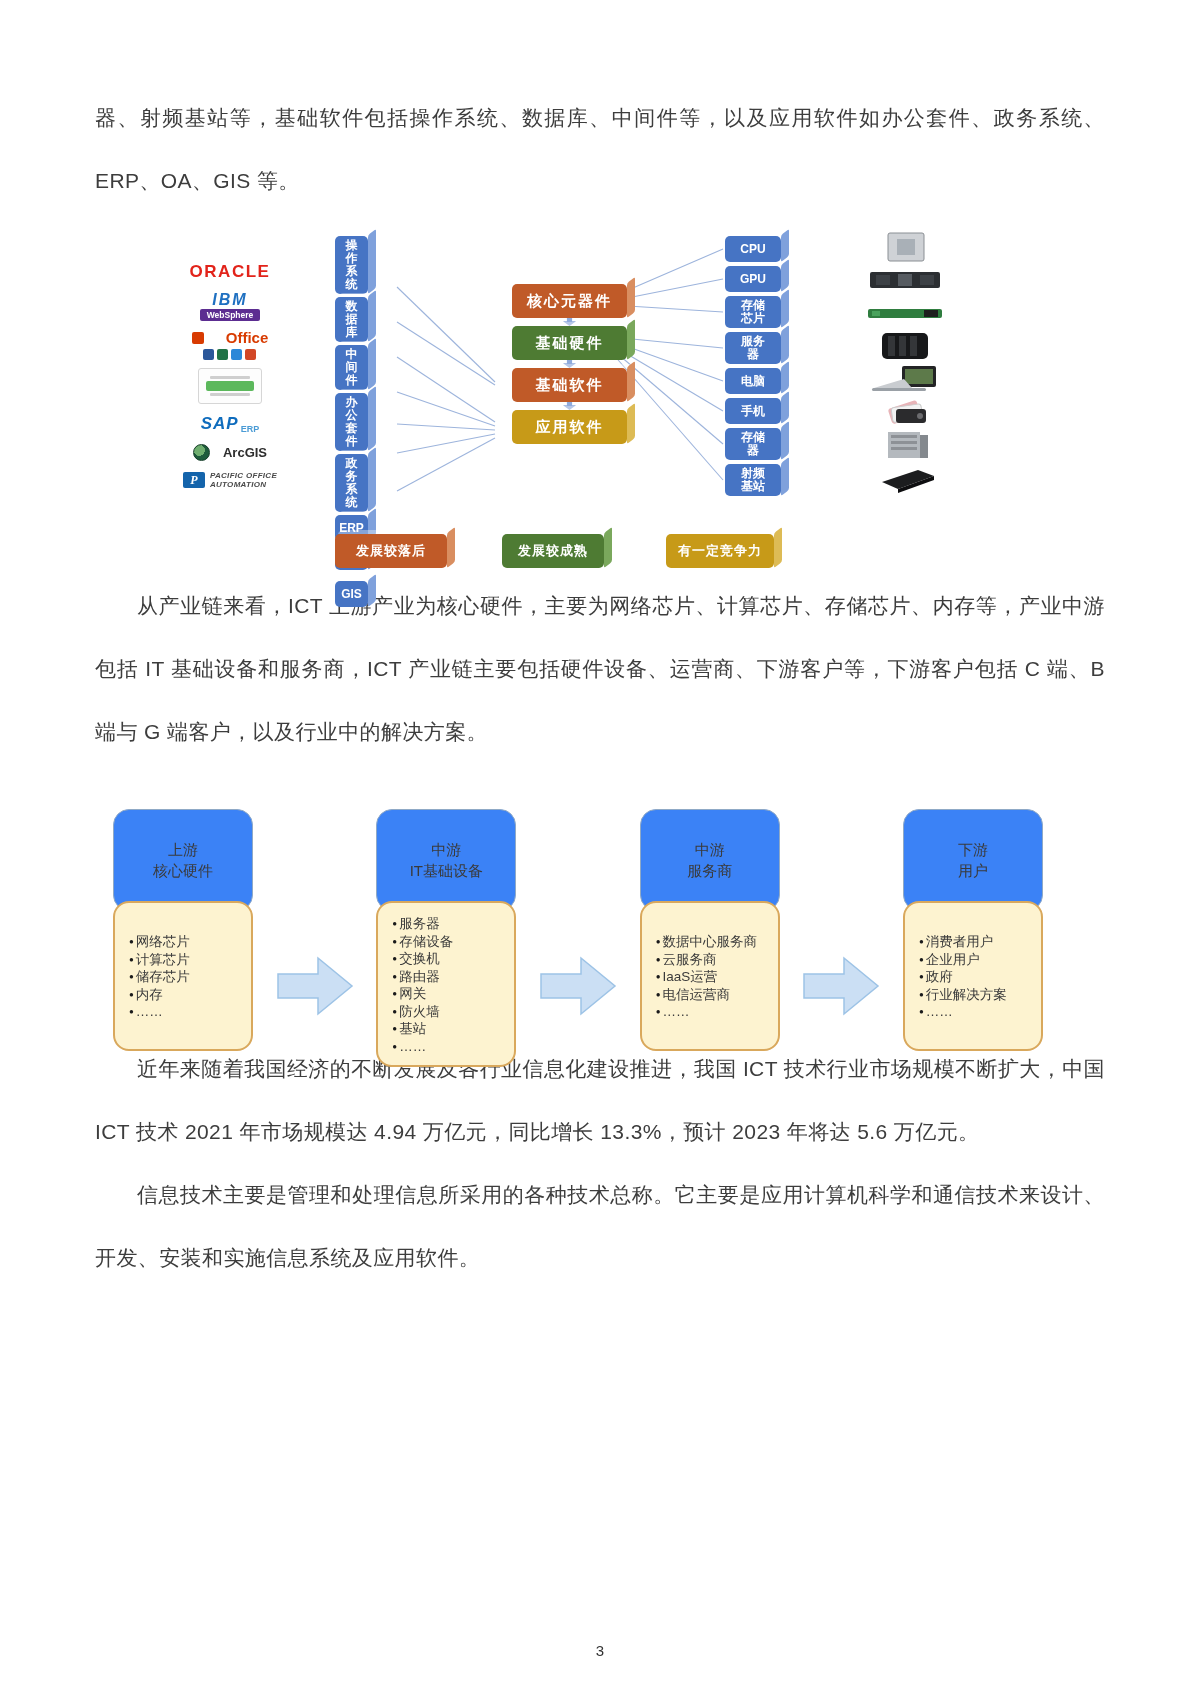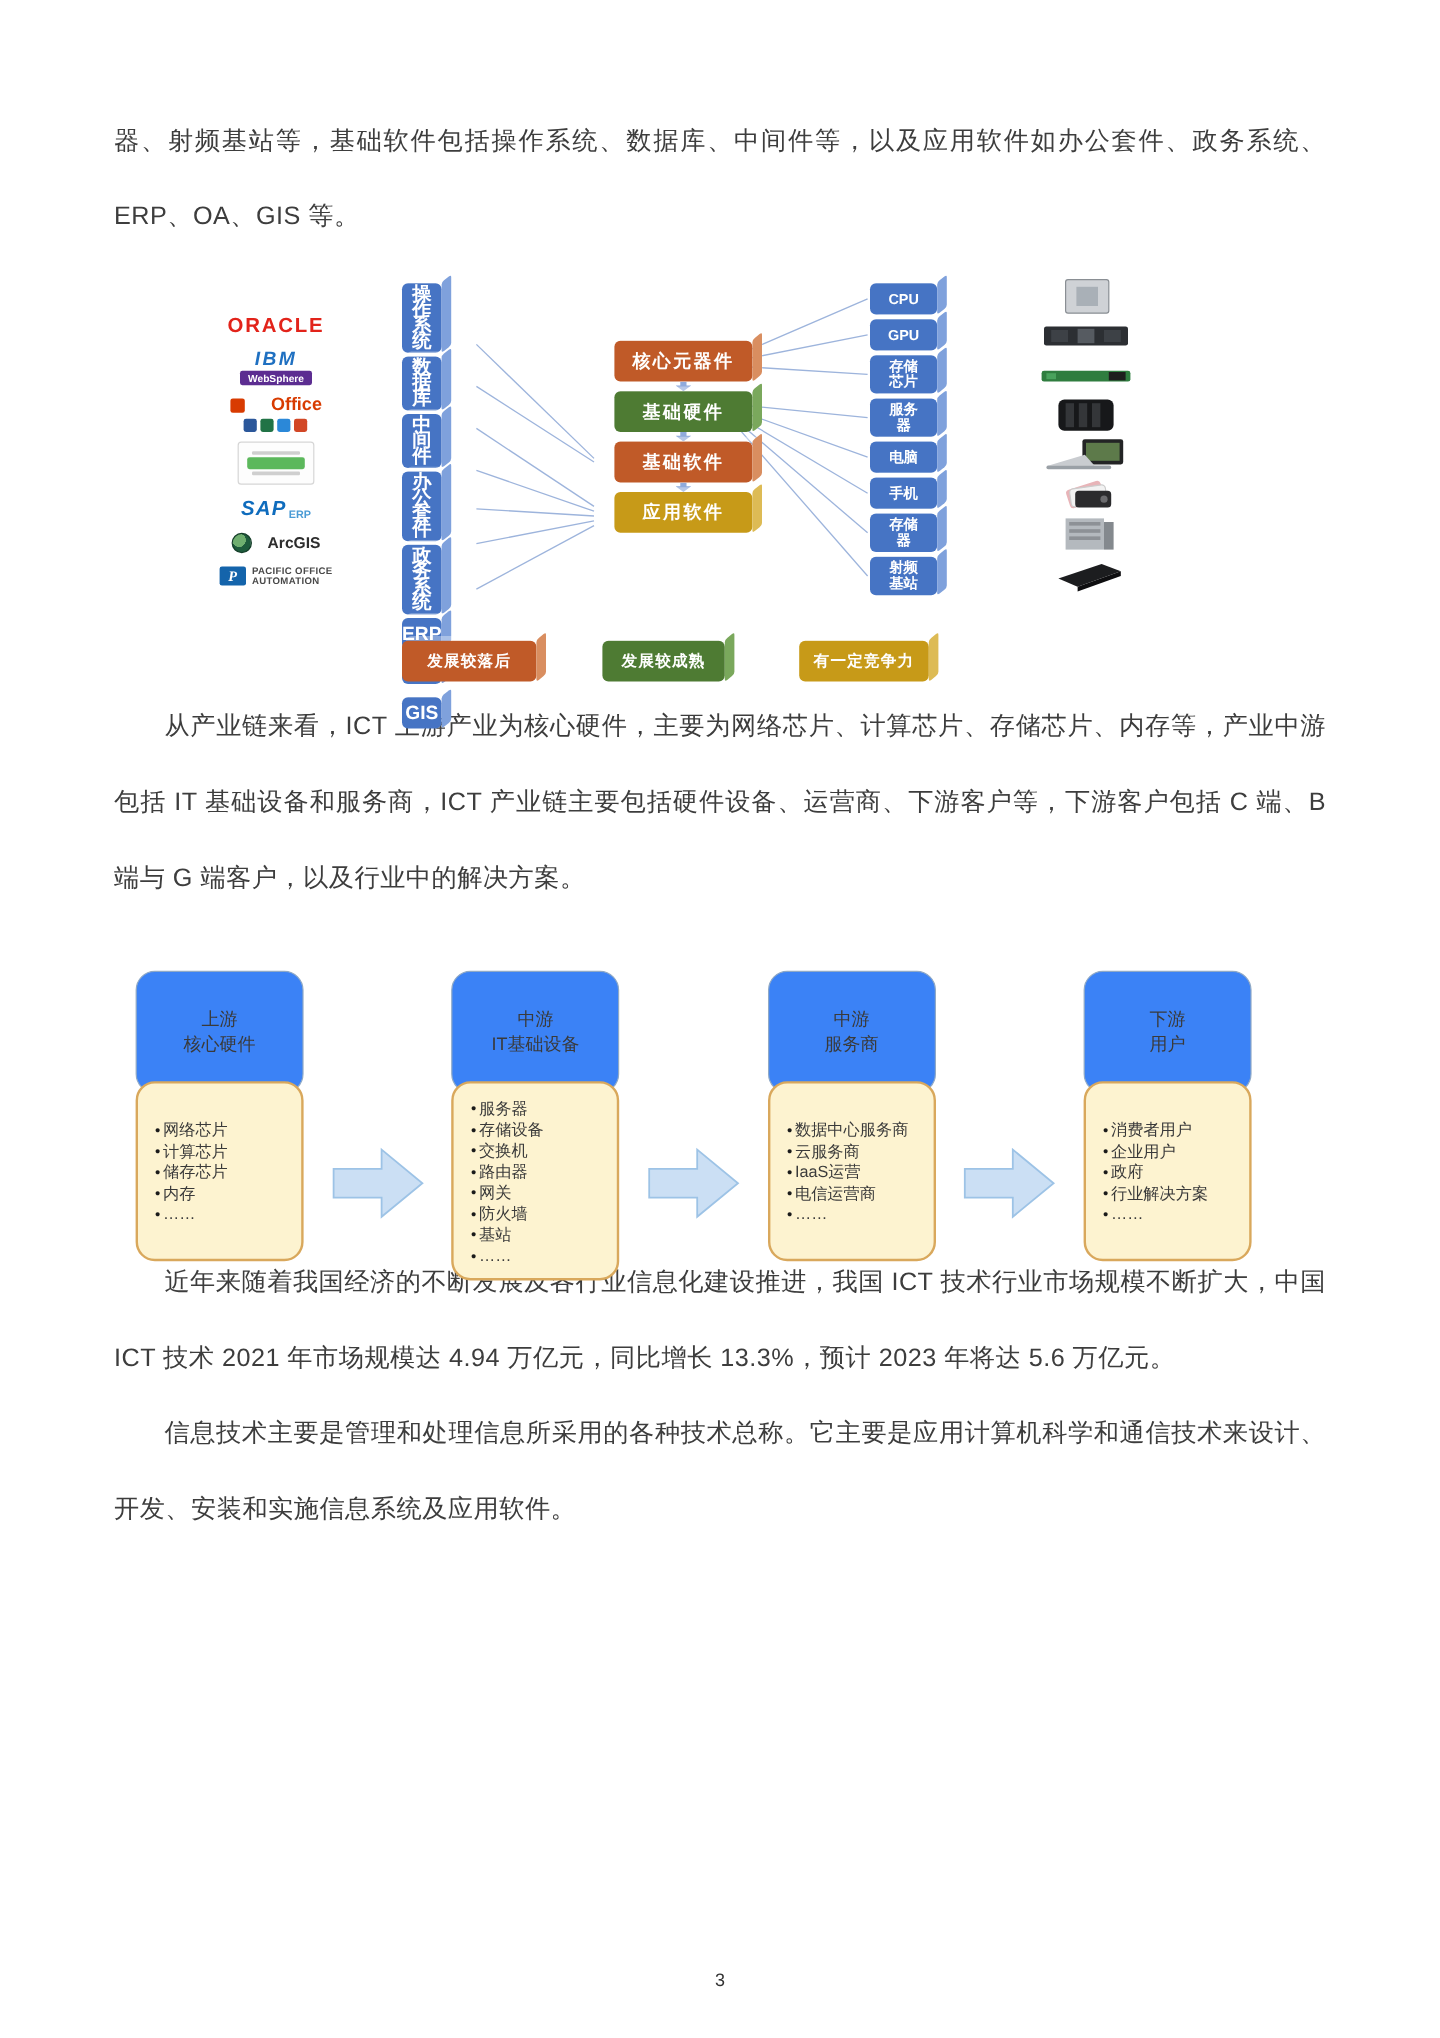--- a/index.html
+++ b/index.html
@@ -19,21 +19,21 @@
       font-weight:600;box-sizing:border-box;}
   .b3::after{content:"";position:absolute;top:-4px;bottom:3px;right:-8px;width:8px;
       background:var(--side,#7fa1dc);transform:skewY(-38deg);border-radius:2px;}
   .b3::before{content:"";position:absolute;left:4px;right:-5px;top:-4px;height:4px;
       background:var(--top,rgba(255,255,255,.35));transform:skewX(-42deg);border-radius:2px;}
   .blue{--face:#4674c4;--side:#7fa1dc;}
   .orange{--face:#c05a28;--side:#d98e60;}
   .green{--face:#4e7b33;--side:#7aa85c;}
   .gold{--face:#c79a18;--side:#ddbb55;}
   .d1-soft{position:absolute;left:185px;top:14px;width:60px;display:flex;flex-direction:column;gap:3px;}
-  .d1-soft .b3{width:33px;padding:3px 13px;font-size:16px;line-height:13px;min-height:26px;}
+  .d1-soft .b3{width:33px;padding:3px 13px;font-size:12px;line-height:13px;min-height:26px;}
   .d1-soft .b3.h2{min-height:32px;}
   .d1-soft .b3:last-child{margin-top:8px;}
   .d1-core{position:absolute;left:362px;top:62px;width:115px;display:flex;flex-direction:column;align-items:stretch;}
   .d1-core .b3{height:34px;font-size:15px;letter-spacing:2px;font-weight:700;}
   .core-arr{width:13px;height:8px;margin:0 auto;background:#8faadc;
       clip-path:polygon(30% 0,70% 0,70% 40%,100% 40%,50% 100%,0 40%,30% 40%);}
   .d1-hw{position:absolute;left:575px;top:14px;width:60px;display:flex;flex-direction:column;gap:4px;}
   .d1-hw .b3{width:56px;padding:3px 13px;font-size:12px;line-height:13px;min-height:26px;}
   .d1-hw .b3.h2{min-height:32px;}
   .d1-imgs{position:absolute;left:700px;top:8px;width:110px;display:flex;flex-direction:column;gap:0;}
@@ -67,21 +67,21 @@
   .sap-wrap{margin-bottom:10px;align-items:flex-end;}
   .sap-txt{color:#0f6cbd;font-weight:800;font-style:italic;font-size:17px;letter-spacing:1px;}
   .sap-sub{color:#4a9bd5;font-weight:700;font-size:9px;margin-left:2px;}
   .arcgis-wrap{gap:13px;margin-bottom:10px;}
   .globe{display:inline-block;width:15px;height:15px;border-radius:50%;
       background:radial-gradient(circle at 35% 35%,#6fae6f 0 40%,#1e5b3c 41% 100%);border:1px solid #143d28;}
   .arcgis-txt{color:#2d2d2d;font-weight:700;font-size:13px;}
   .pac-wrap{gap:5px;}
   .pac-p{display:flex;align-items:center;justify-content:center;width:22px;height:16px;background:#1464ab;
       color:#fff;font-weight:800;font-style:italic;font-size:12px;border-radius:2px;font-family:"Liberation Serif",serif;}
-  .pac-txt{display:flex;flex-direction:column;font-size:8px;font-weight:800;color:#4a4a4a;line-height:9px;letter-spacing:.3px;}
+  .pac-txt{display:flex;flex-direction:column;font-size:8px;font-weight:800;color:#4a4a4a;line-height:9px;letter-spacing:.3px;font-style:italic;}
   
   .hwimg{display:block;}
   
   .d2{display:flex;justify-content:space-between;width:930px;margin:46px 0 0 18px;align-items:flex-start;}
   .d2-col{width:140px;display:flex;flex-direction:column;}
   .d2-head{height:100px;background:#3b82f6;border:1.5px solid #8fa9c6;border-radius:16px;
       display:flex;flex-direction:column;align-items:center;justify-content:center;
       font-size:15px;color:#3a3a3a;line-height:21px;position:relative;z-index:1;}
   .d2-body{margin-top:-10px;background:#fdf3d0;border:2px solid #d9a85c;border-radius:16px;
       min-height:150px;box-sizing:border-box;padding:12px 6px 10px 14px;position:relative;z-index:2;

